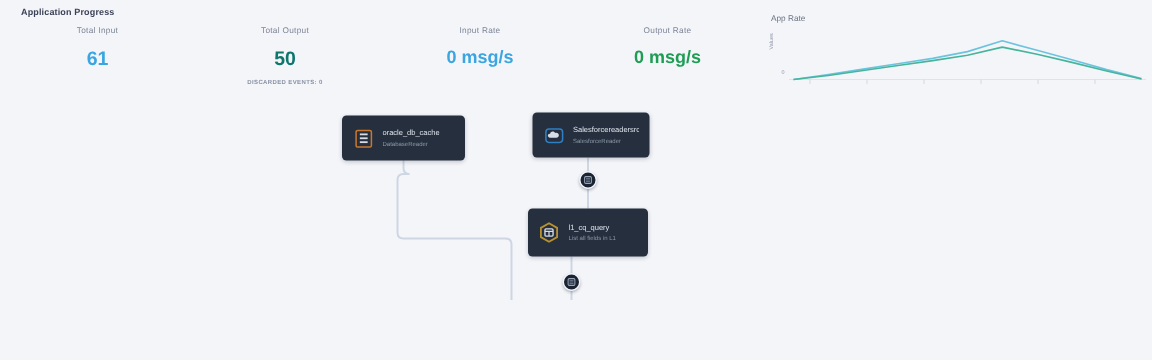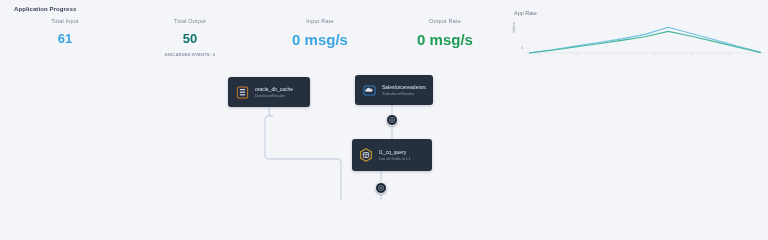--- a/index.html
+++ b/index.html
@@ -18,21 +18,21 @@
   }
 
   
   .metrics { position: absolute; left: 0; top: 18px; width: 500px; height: 50px; }
   .metric { position: absolute; text-align: center; width: 120px; }
   .metric-label {
     font-size: 5.5px; color: #7b8496; letter-spacing: .2px;
     margin-bottom: 7px; white-space: nowrap;
   }
   .metric-value { font-size: 13px; font-weight: bold; white-space: nowrap; }
-  .metric-value.small { font-size: 15px; text-align: center; }
+  .metric-value.small { font-size: 12px; text-align: center; }
   .metric-sub {
     font-size: 4px; font-weight: bold; color: #8a92a6;
     letter-spacing: .25px; margin-top: 6px; white-space: nowrap;
   }
   .m-ti { left: 5px; }
   .m-to { left: 130px; }
   .m-ir { left: 260px; }
   .m-or { left: 385px; }
 
   

